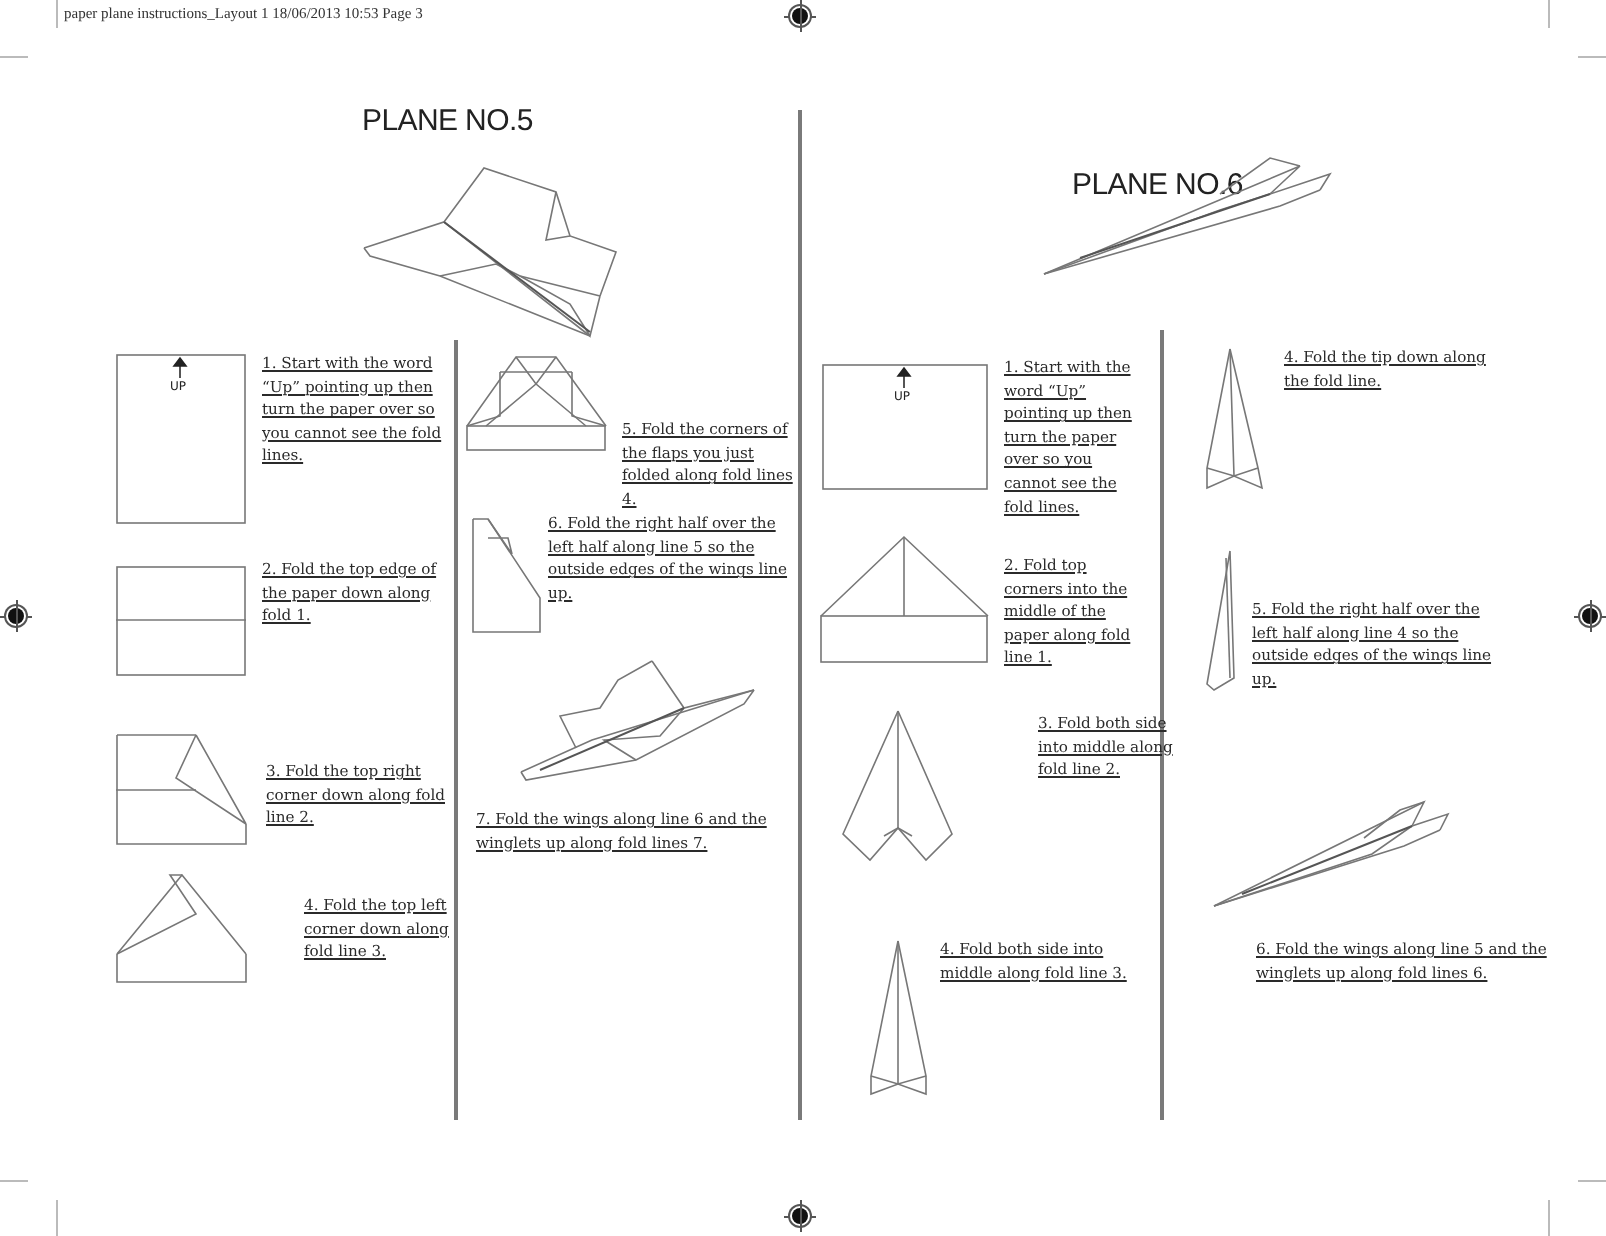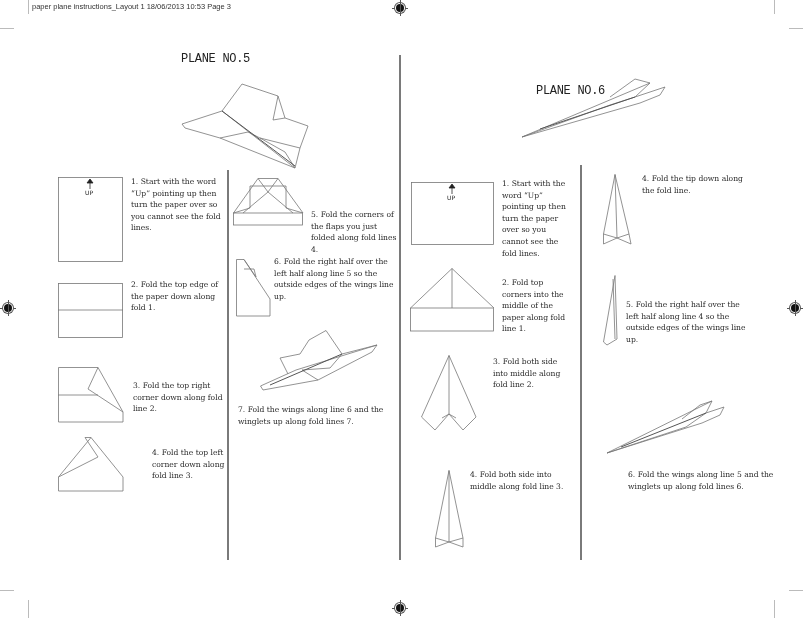--- a/index.html
+++ b/index.html
@@ -1,21 +1,21 @@
 <!DOCTYPE html>
 <html><head>
 <meta charset="utf-8">
 <style>
   html, body { margin:0; padding:0; background:#fff; }
   body { width:803px; height:618px; position:relative; overflow:hidden;
          font-family:"DejaVu Serif", serif; color:#222; }
   .abs { position:absolute; }
-  .slug { left:32px; top:2px; font-family:Liberation Sans, sans-serif; font-size:7.5px; color:#333; white-space:nowrap; }
-  .title { font-family:Liberation Mono, monospace; font-size:12px; letter-spacing:-0.3px; color:#222; white-space:nowrap; }
-  .step { font-family:"DejaVu Serif", serif; font-size:7.6px; line-height:11.6px; color:#2a2a2a; }
+  .slug { left:32px; top:2px; font-family:Liberation Serif, serif; font-size:7.5px; color:#333; white-space:nowrap; }
+  .title { font-family:Liberation Sans, sans-serif; font-size:15px; letter-spacing:-0.3px; color:#222; white-space:nowrap; }
+  .step { font-family:"DejaVu Serif", serif; font-size:7.6px; line-height:11.6px; color:#2a2a2a;text-decoration:underline; }
   .vline { width:2px; background:#7a7a7a; }
   .trim-h { height:1px; background:#bbb; }
   .trim-v { width:1px; background:#bbb; }
   svg { position:absolute; overflow:visible; }
   svg * { fill:none; stroke:#777; stroke-width:0.8; }
   svg .dark { stroke:#555; stroke-width:1; }
   svg text { fill:#222; stroke:none; font-family:"DejaVu Sans", sans-serif; font-size:6px; }
   .reg { width:16px; height:16px; }
   .reg::before { content:""; position:absolute; left:0; top:7.5px; width:16px; height:1px; background:#555; }
   .reg::after { content:""; position:absolute; left:7.5px; top:0; width:1px; height:16px; background:#555; }
@@ -145,21 +145,21 @@
     <line x1="42" y1="0.5" x2="42" y2="40"></line>
     <rect x="0.5" y="40" width="83" height="23"></rect>
   </svg>
   <div class="abs step" style="left:502px;top:277px;width:72px;">2. Fold top corners into the middle of the paper along fold line 1.</div>
 
   <svg style="left:421px;top:355px;" width="56" height="76">
     <polyline points="28,0.5 0.5,62 14,75 28,59 42,75 55,62 28,0.5"></polyline>
     <line x1="28" y1="0.5" x2="28" y2="59"></line>
     <polyline points="21,63 28,59 35,63"></polyline>
   </svg>
-  <div class="abs step" style="left:493px;top:356px;width:80px;">3. Fold both side into middle along fold line 2.</div>
+  <div class="abs step" style="left:519px;top:356px;width:80px;">3. Fold both side into middle along fold line 2.</div>
 
   <svg style="left:435px;top:470px;" width="30" height="78">
     <polyline points="14,0.5 0.5,68 0.5,77 14,72 28,77 28,68 14,0.5"></polyline>
     <line x1="14" y1="0.5" x2="14" y2="72"></line>
     <polyline points="0.5,68 14,72 28,68"></polyline>
   </svg>
   <div class="abs step" style="left:470px;top:469px;width:106px;">4. Fold both side into middle along fold line 3.</div>
 
   <svg style="left:603px;top:174px;" width="30" height="72">
     <polyline points="12,0.5 0.5,60 0.5,70 14,64 28,70 26,60 12,0.5"></polyline>

